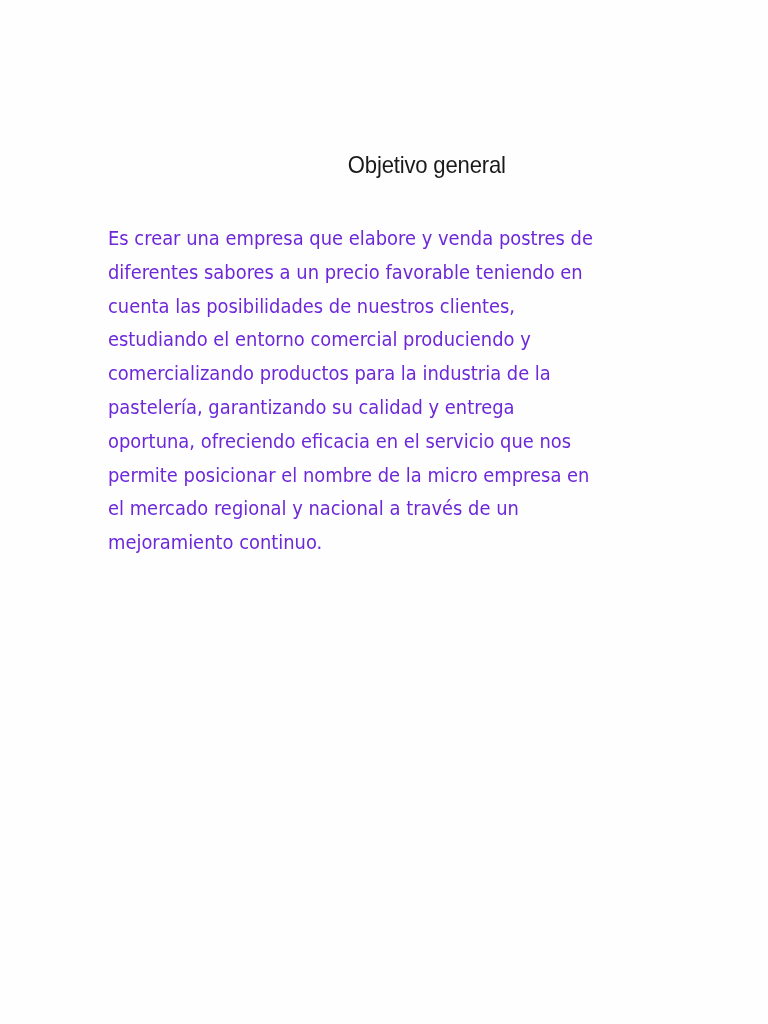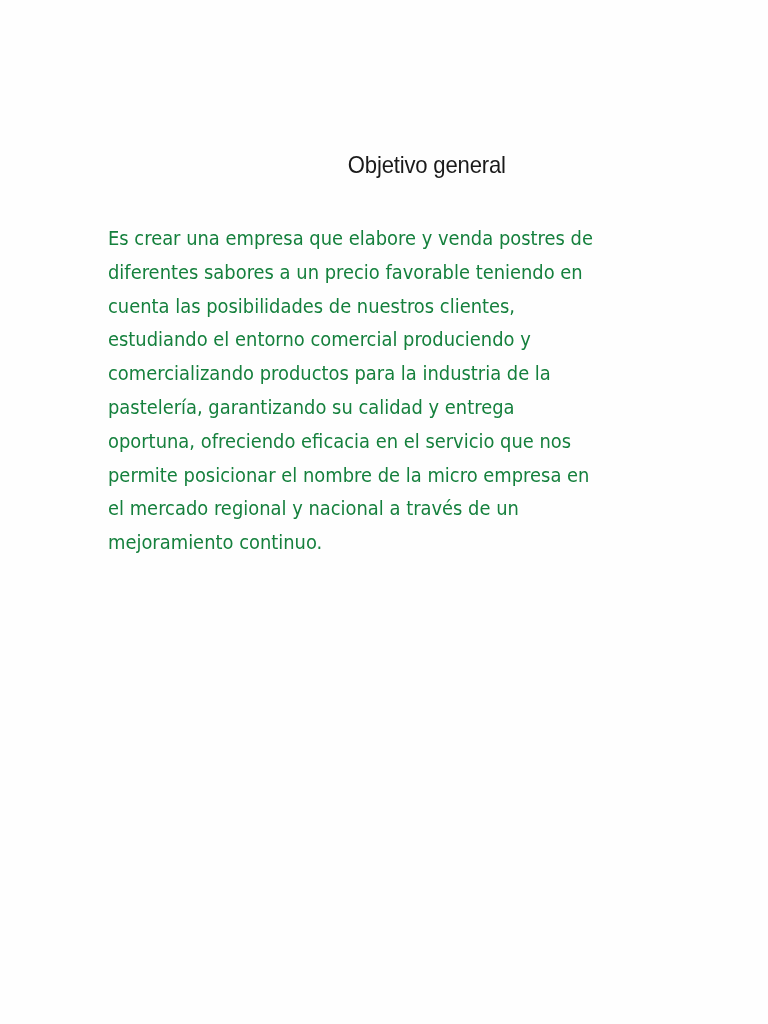--- a/index.html
+++ b/index.html
@@ -38,21 +38,21 @@
       transform: scaleX(0.92);
       transform-origin: center;
     }
     .body-text {
       position: absolute;
       left: 108px;
       top: 222px;
       width: 600px;
       font-family: "DejaVu Sans", sans-serif;
       font-size: 20px;
-      color: #15803d;
+      color: #6d28d9;
       line-height: 33.8px;
     }
     .line {
       display: block;
       white-space: nowrap;
       transform: scaleX(0.895);
       transform-origin: left center;
     }
   </style>
 </head>

